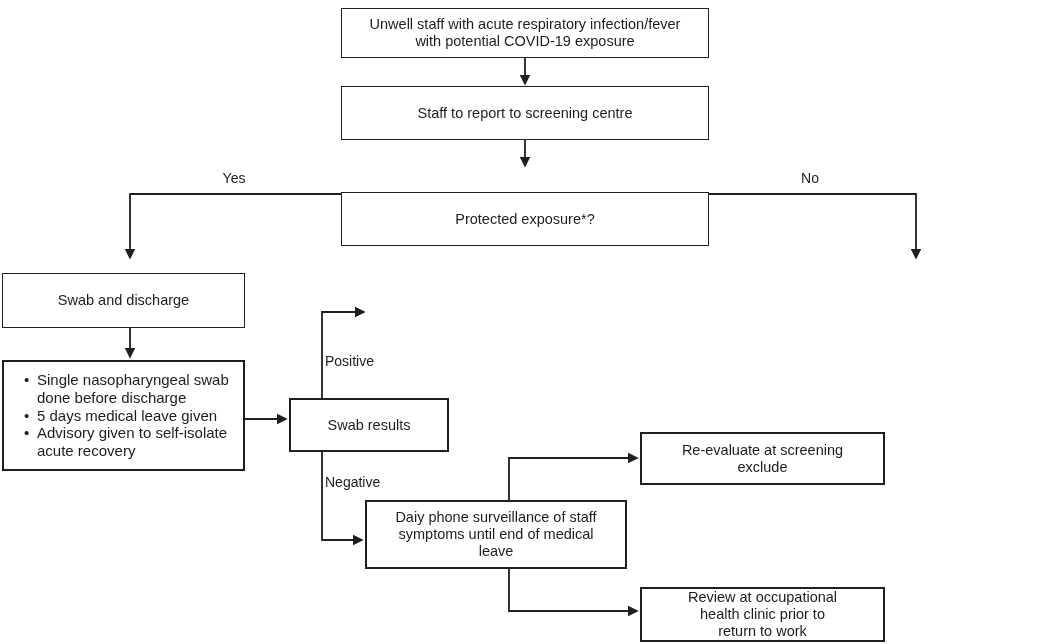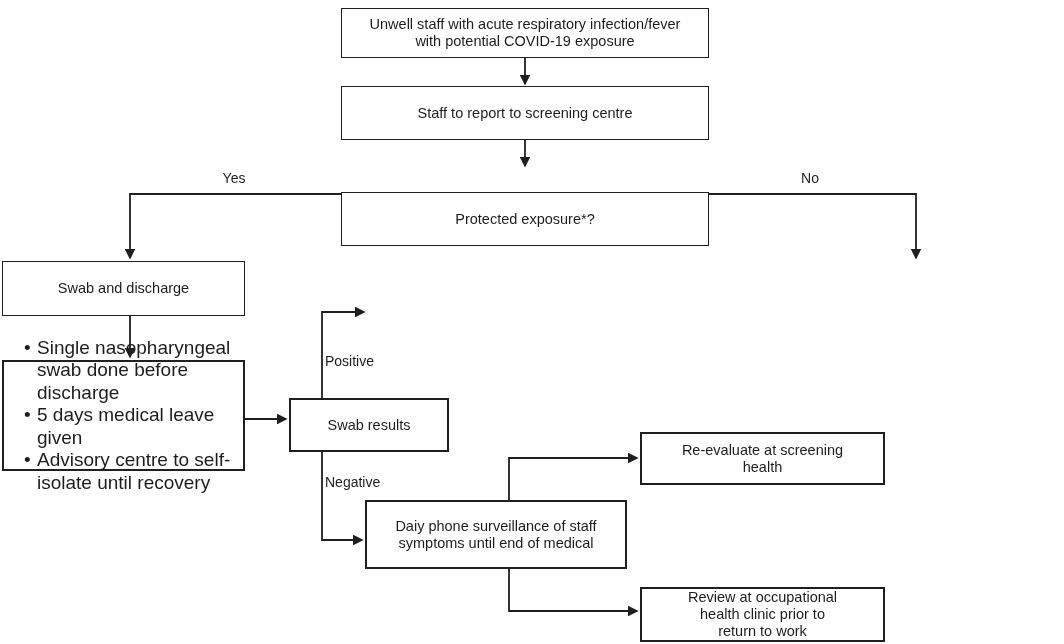--- a/index.html
+++ b/index.html
@@ -45,21 +45,21 @@
     flex-direction: column;
     align-items: flex-start;
     text-align: left;
     width: 100%;
     padding: 0 6px 0 20px;
     box-sizing: border-box;
   }
   .bullet-item {
     position: relative;
     padding-left: 13px;
-    font-size: 19px;
+    font-size: 15px;
     line-height: 1.18;
   }
   .bullet-item::before {
     content: "\2022";
     position: absolute;
     left: 0;
     top: 0;
   }
 </style>
 </head>
@@ -100,49 +100,50 @@
 
   <div class="node" style="left:341px; top:168px; width:368px; height:54px;margin-top:24px;">
     <span>Protected exposure*?</span>
   </div>
 
   <div class="edge-label centered" style="left:210px; top:171px; width:48px;">Yes</div>
   <div class="edge-label centered" style="left:786px; top:171px; width:48px;">No</div>
   <div class="edge-label" style="left:325px; top:354px;">Positive</div>
   <div class="edge-label" style="left:325px; top:475px;">Negative</div>
 
-  <div class="node" style="left:2px; top:261px; width:243px; height:55px;">
+  <div class="node" style="left:2px; top:273px; width:243px; height:55px;">
     <span>Swab and discharge</span>
   </div>
 
   <div class="node b2" style="left:2px; top:360px; width:243px; height:111px;">
     <div class="bullet-list">
       <div class="bullet-item">Single nasopharyngeal swab done before discharge</div>
       <div class="bullet-item">5 days medical leave given</div>
-      <div class="bullet-item">Advisory centre to self-isolate until recovery</div>
+      <div class="bullet-item">Advisory given to self-isolate acute recovery</div>
     </div>
   </div>
 
 
 
   <div class="node b2" style="left:289px; top:398px; width:160px; height:54px;">
     <span>Swab results</span>
   </div>
 
   <div class="node b2" style="left:365px; top:500px; width:262px; height:69px;">
     <div class="node-text">
       <span>Daiy phone surveillance of staff</span>
       <span>symptoms until end of medical</span>
+      <span>leave</span>
     </div>
   </div>
 
   <div class="node b2" style="left:640px; top:432px; width:245px; height:53px;">
     <div class="node-text">
       <span>Re-evaluate at screening</span>
-      <span>health</span>
+      <span>exclude</span>
     </div>
   </div>
 
   <div class="node b2" style="left:640px; top:587px; width:245px; height:55px;">
     <div class="node-text">
       <span>Review at occupational</span>
       <span>health clinic prior to</span>
       <span>return to work</span>
     </div>
   </div>

